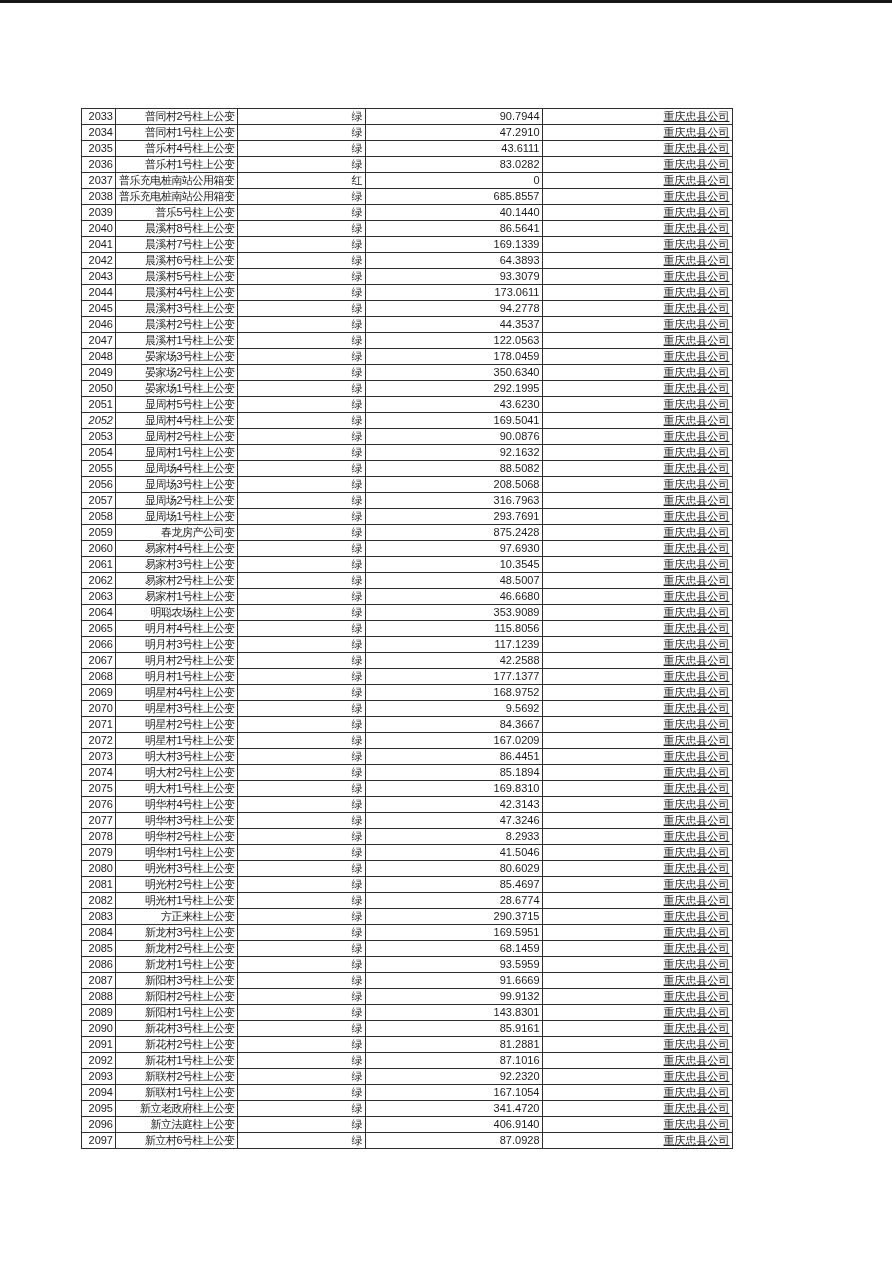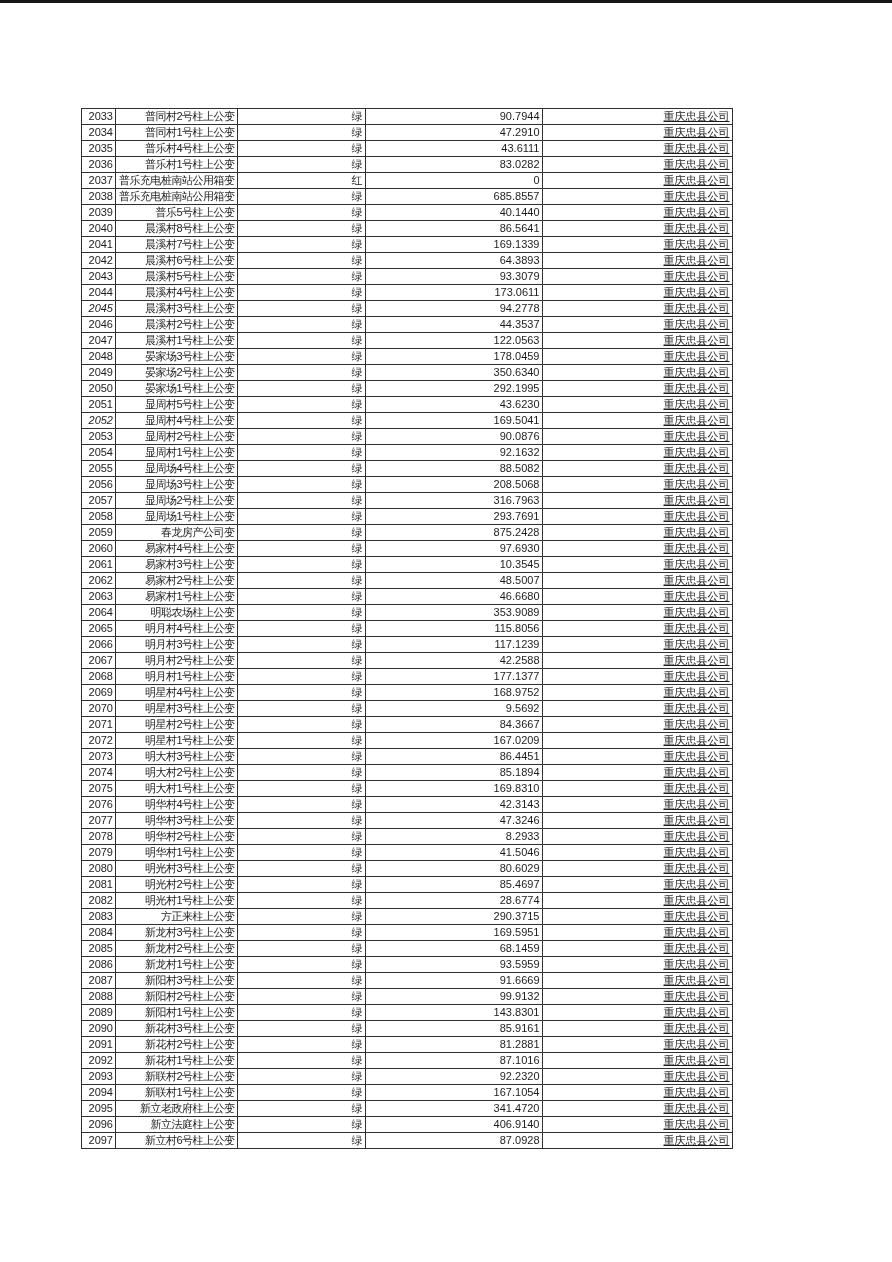--- a/index.html
+++ b/index.html
@@ -137,21 +137,21 @@
     <td class="c-company" style="border-color: rgb(47, 47, 47); color: rgb(28, 28, 28);">重庆忠县公司</td>
   </tr>
       <tr>
     <td class="c-id" style="border-color: rgb(47, 47, 47); color: rgb(28, 28, 28);">2044</td>
     <td class="c-name" style="border-color: rgb(47, 47, 47); color: rgb(28, 28, 28);">晨溪村4号柱上公变</td>
     <td class="c-status" style="border-color: rgb(47, 47, 47); color: rgb(28, 28, 28);">绿</td>
     <td class="c-value" style="border-color: rgb(47, 47, 47); color: rgb(28, 28, 28);">173.0611</td>
     <td class="c-company" style="border-color: rgb(47, 47, 47); color: rgb(28, 28, 28);">重庆忠县公司</td>
   </tr>
       <tr>
-    <td class="c-id" style="border-color: rgb(47, 47, 47); color: rgb(28, 28, 28); font-style: italic;">2045</td>
+    <td class="c-id" style="border-color: rgb(47, 47, 47); color: rgb(28, 28, 28);">2045</td>
     <td class="c-name" style="border-color: rgb(47, 47, 47); color: rgb(28, 28, 28);">晨溪村3号柱上公变</td>
     <td class="c-status" style="border-color: rgb(47, 47, 47); color: rgb(28, 28, 28);">绿</td>
     <td class="c-value" style="border-color: rgb(47, 47, 47); color: rgb(28, 28, 28);">94.2778</td>
     <td class="c-company" style="border-color: rgb(47, 47, 47); color: rgb(28, 28, 28);">重庆忠县公司</td>
   </tr>
       <tr>
     <td class="c-id" style="border-color: rgb(47, 47, 47); color: rgb(28, 28, 28);">2046</td>
     <td class="c-name" style="border-color: rgb(47, 47, 47); color: rgb(28, 28, 28);">晨溪村2号柱上公变</td>
     <td class="c-status" style="border-color: rgb(47, 47, 47); color: rgb(28, 28, 28);">绿</td>
     <td class="c-value" style="border-color: rgb(47, 47, 47); color: rgb(28, 28, 28);">44.3537</td>

